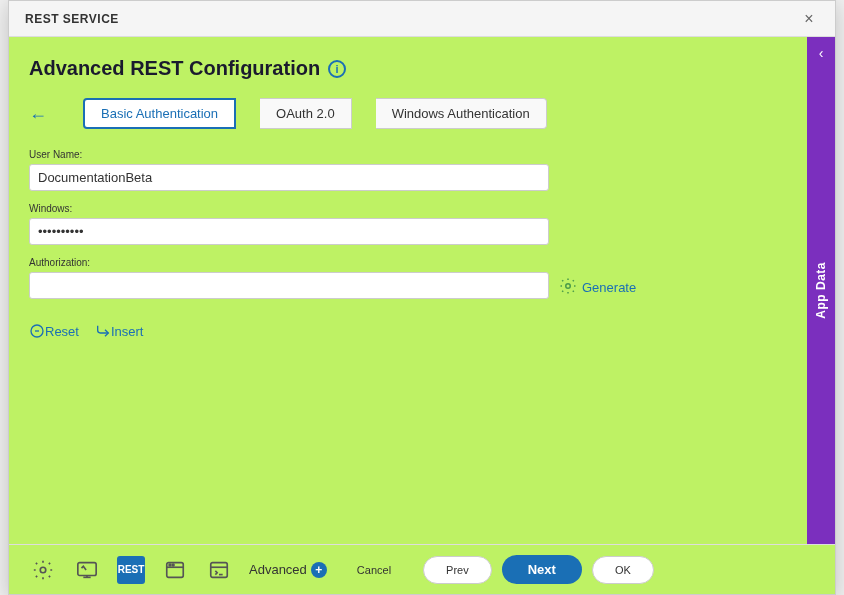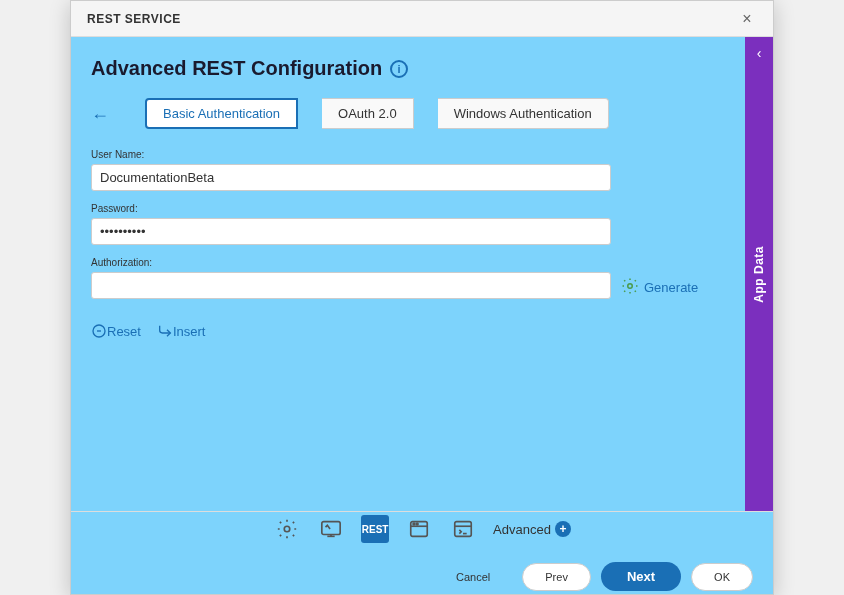--- a/index.html
+++ b/index.html
@@ -8,23 +8,23 @@
       font-size: 13px;
       background: #f0f0f0;
       display: flex;
       align-items: center;
       justify-content: center;
       width: 844px;
       height: 595px;
       overflow: hidden;
     }
     .dialog {
-      width: 704px;
+      width: 828px;
       height: 595px;
-      background: #7dd3fc;
+      background: #bef264;
       border: 1px solid #ccc;
       display: flex;
       flex-direction: column;
       position: relative;
       box-shadow: 0 4px 20px rgba(0,0,0,0.2);
     }
     .title-bar {
       background: #f5f5f5;
       border-bottom: 1px solid #ddd;
       padding: 8px 16px;
@@ -207,24 +207,24 @@
       white-space: nowrap;
     }
     .side-panel-arrow {
       position: absolute;
       top: 8px;
       color: #fff;
       font-size: 14px;
     }
     .bottom-bar {
       border-top: 1px solid #ddd;
-      padding: 3px 20px;
-      display: flex;
-      flex-direction: column;
-      gap: 19px;
+      padding: 10px 20px;
+      display: flex;
+      flex-direction: row;
+      gap: 8px;
     }
     .toolbar-row {
       display: flex;
       align-items: center;
       justify-content: center;
       gap: 16px;
     }
     .toolbar-icon {
       width: 28px;
       height: 28px;
@@ -314,21 +314,21 @@
           <button class="tab">Windows Authentication</button>
         </div>
       </div>
 
       <div class="form-section">
         <div class="form-group">
           <label class="form-label">User Name:</label>
           <input class="form-input" type="text" value="DocumentationBeta" style="">
         </div>
         <div class="form-group">
-          <label class="form-label">Password:</label>
+          <label class="form-label">Windows:</label>
           <input class="form-input" type="password" value="••••••••••" style="">
         </div>
         <div class="form-group">
           <label class="form-label">Authorization:</label>
           <div class="authorization-row">
             <input class="form-input" type="text" value="" style="">
             <button class="generate-btn">
               <svg class="gear-icon-generate" viewBox="0 0 24 24" fill="none" stroke="#4a9a4a" stroke-width="2">
                 <circle cx="12" cy="12" r="3"></circle>
                 <path d="M12 2v2M12 20v2M4.22 4.22l1.42 1.42M18.36 18.36l1.42 1.42M2 12h2M20 12h2M4.22 19.78l1.42-1.42M18.36 5.64l1.42-1.42"></path>

